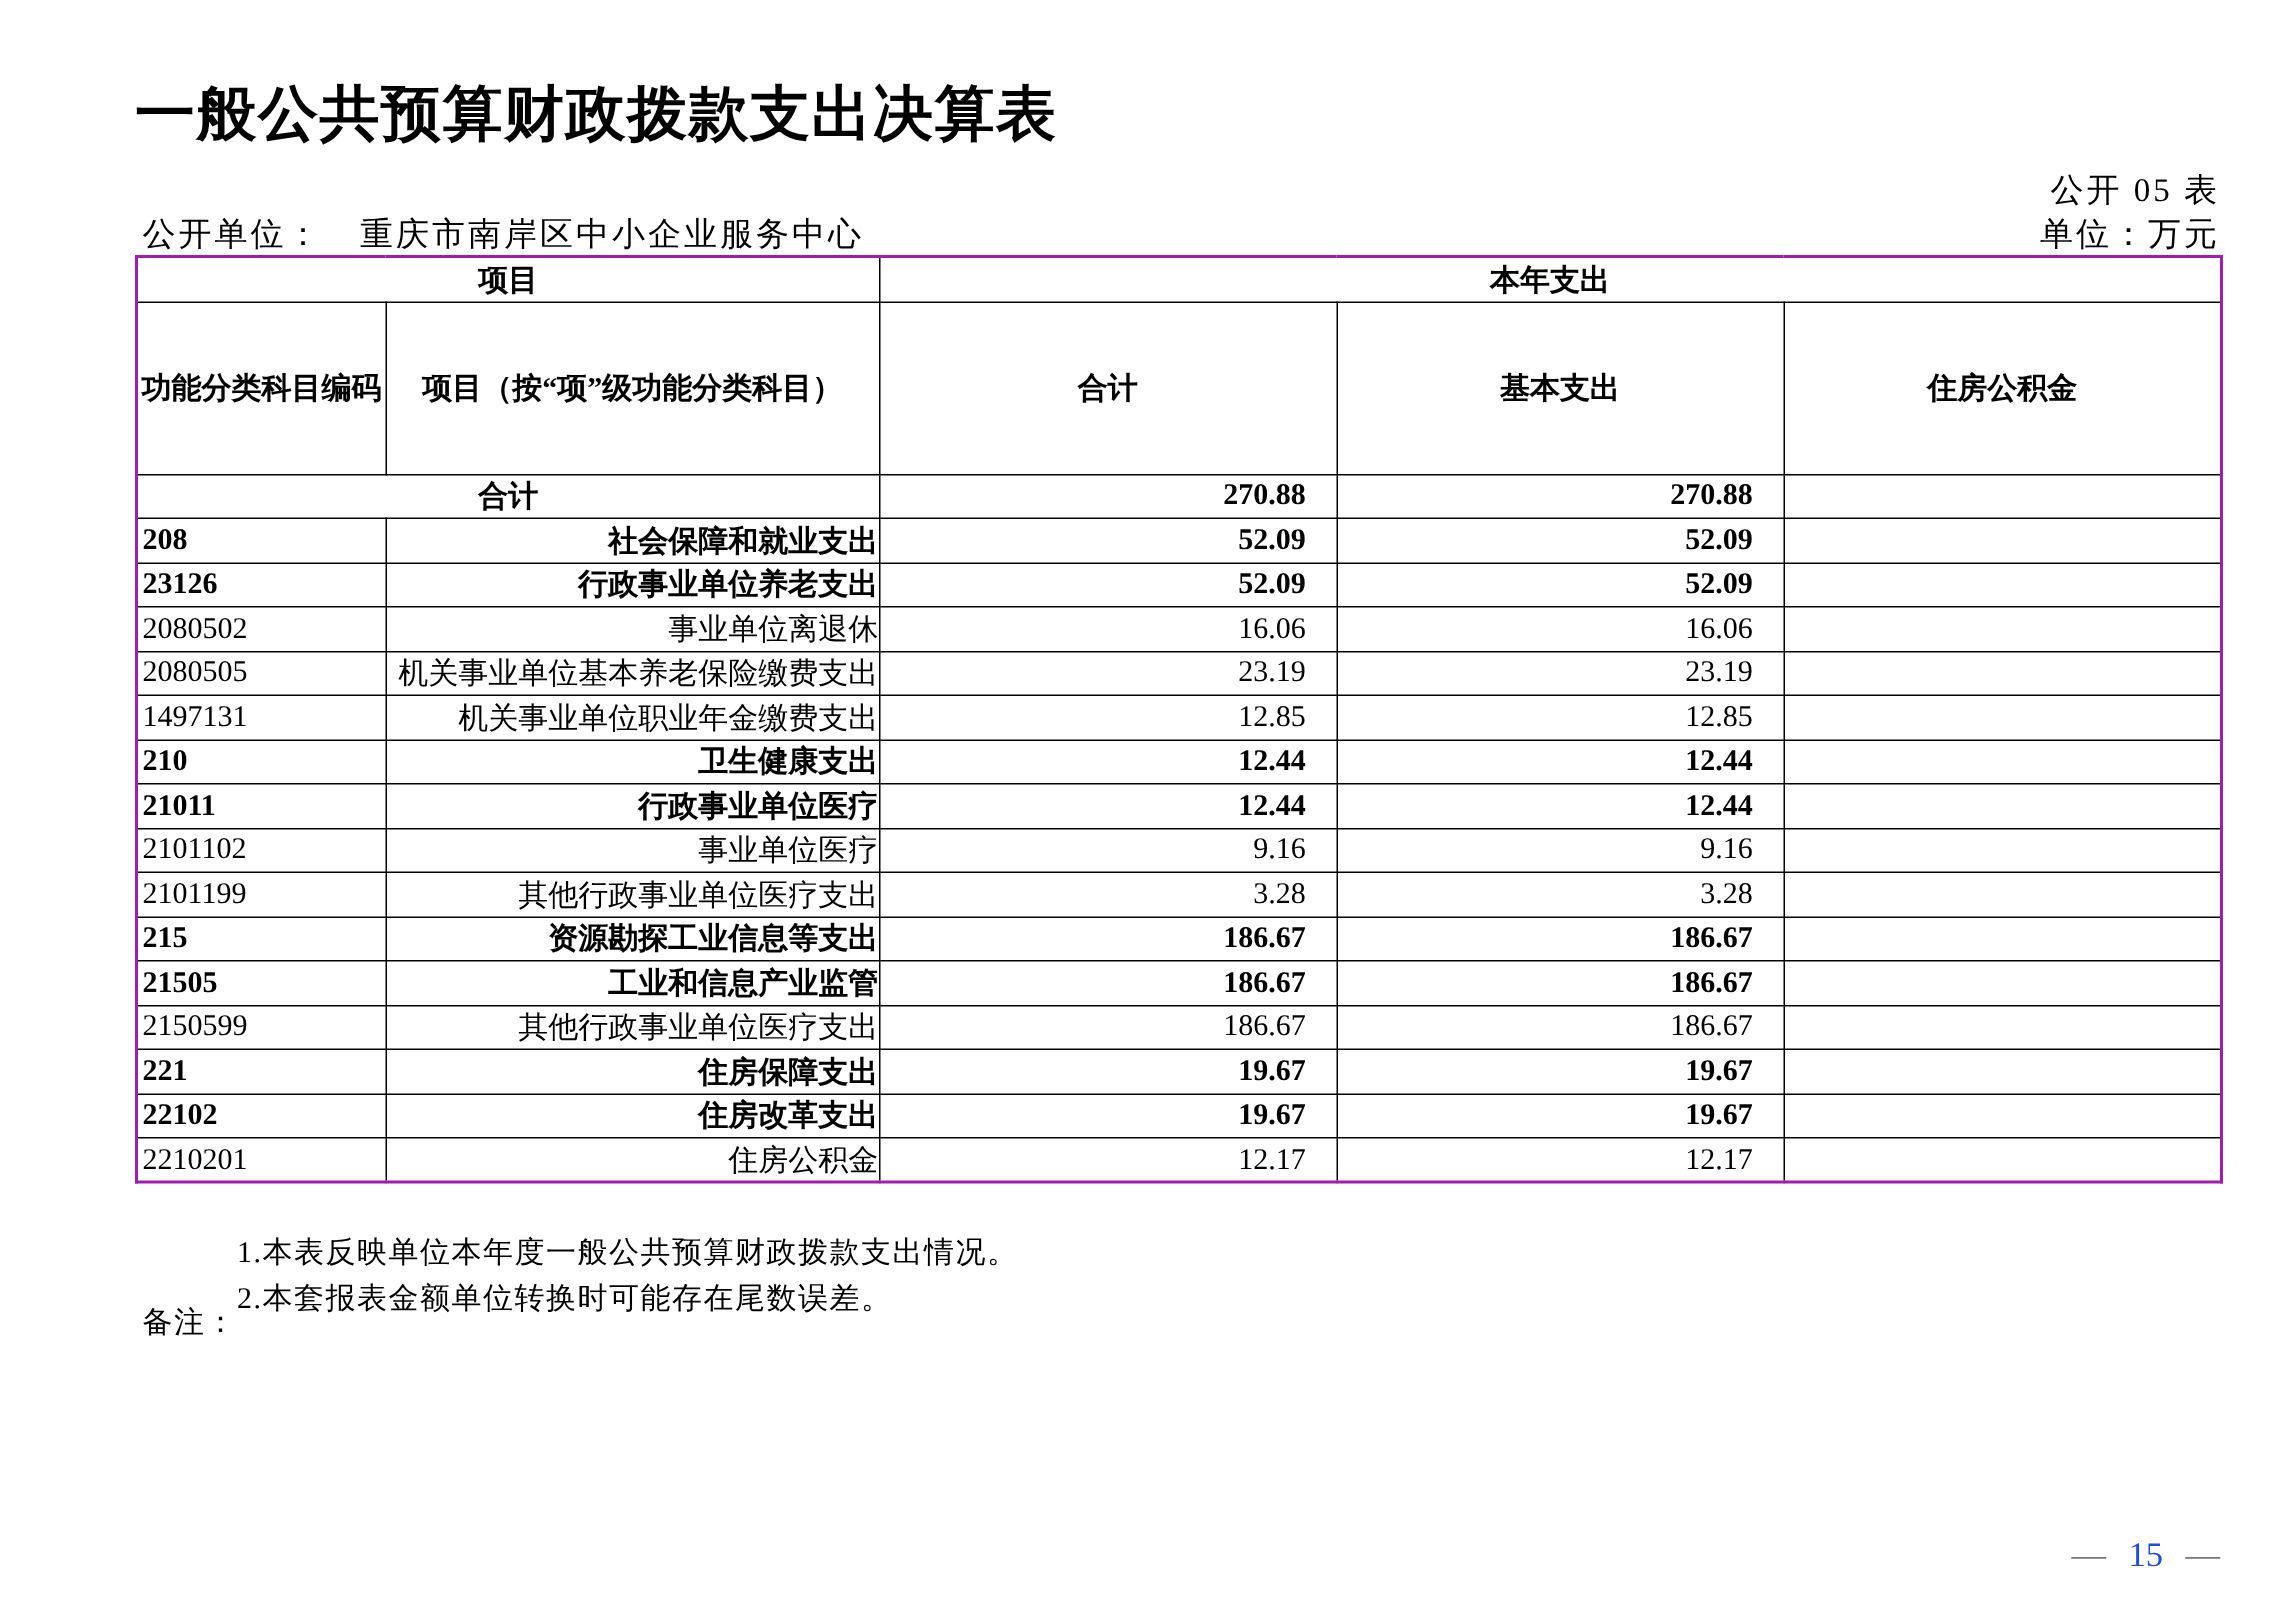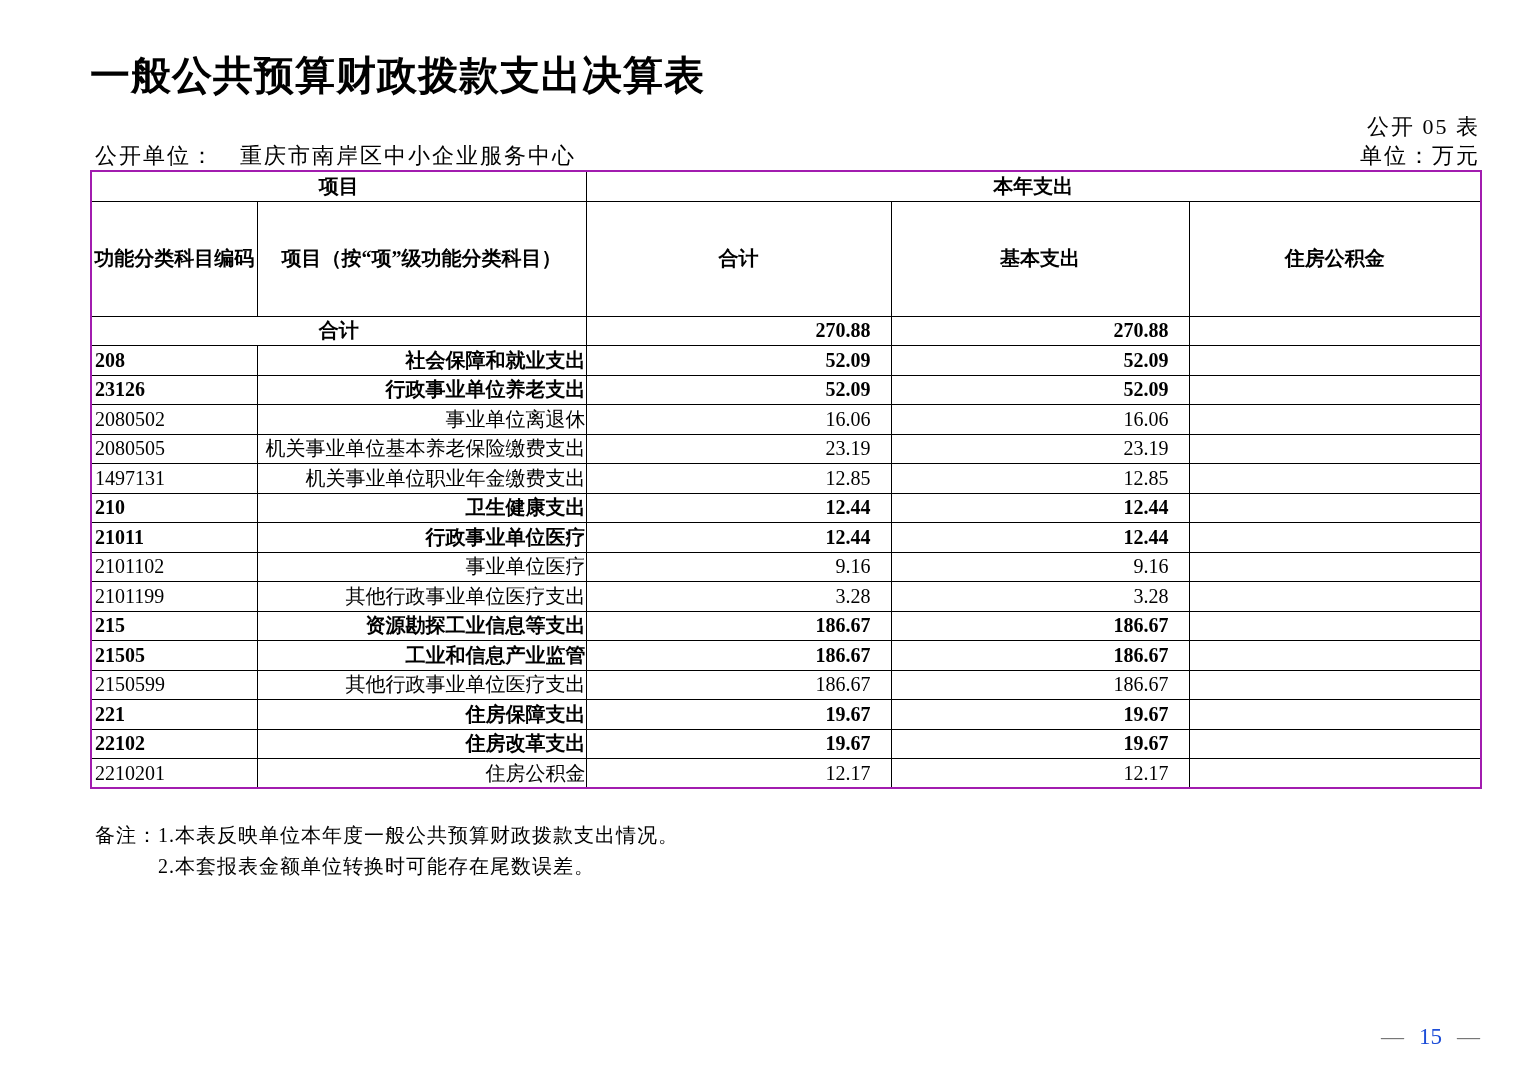--- a/index.html
+++ b/index.html
@@ -41,21 +41,21 @@
   td.c-code{text-align:left;padding:0 0 0 3px;}
   td.c-name{text-align:right;padding:0 0 0 4px;}
   td.c-merged{text-align:center;font-weight:bold;padding:0;}
   td.c-num{text-align:right;padding:0 20px 0 0;}
   tr.bold td{font-weight:bold;}
 
   .notes{
     position:absolute;left:95px;top:820px;
     display:flex;font-size:20px;line-height:31px;letter-spacing:1px;
   }
-  .notes-label{white-space:pre;}
+  .notes-label{white-space:pre;margin-top:47px;}
 
   .pageno{
     position:absolute;left:90px;top:1024px;width:1390px;
     text-align:right;font-size:23px;
   }
   .pageno .dash{color:#777;}
   .pageno .num{margin:0 15px;color:#1d4ed8;}
 </style>
 </head>
 <body>

